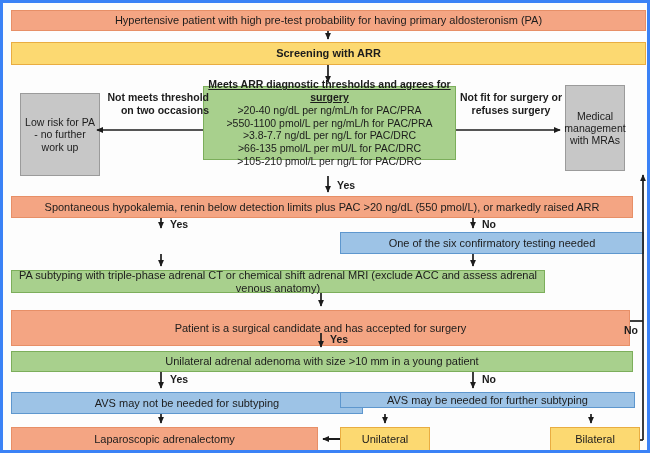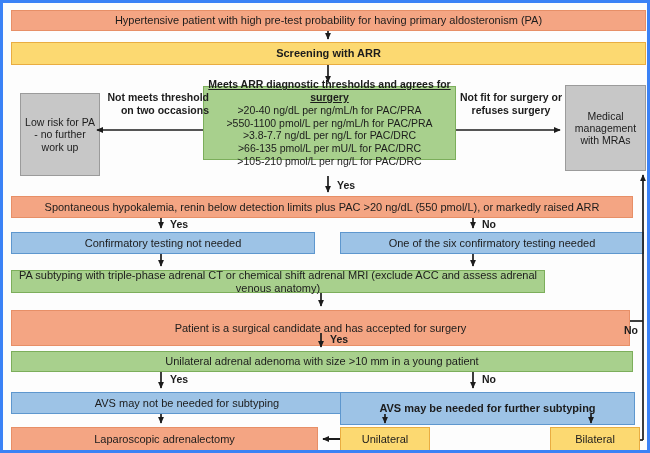--- a/index.html
+++ b/index.html
@@ -40,35 +40,34 @@
 
   <div class="box green arr-box" style="left:200px;top:83px;width:253px;height:74px;">
     <div class="arr-title">Meets ARR diagnostic thresholds and agrees for surgery</div>
     <div>&gt;20-40 ng/dL per ng/mL/h for PAC/PRA</div>
     <div>&gt;550-1100 pmol/L per ng/mL/h for PAC/PRA</div>
     <div>&gt;3.8-7.7 ng/dL per ng/L for PAC/DRC</div>
     <div>&gt;66-135 pmol/L per mU/L for PAC/DRC</div>
     <div>&gt;105-210 pmol/L per ng/L for PAC/DRC</div>
   </div>
 
-  <div class="box gray" style="left:562px;top:82px;width:81px;height:86px;font-size:10.5px;">Medical management with MRAs</div>
+  <div class="box gray" style="left:562px;top:82px;width:60px;height:86px;font-size:10.5px;">Medical management with MRAs</div>
 
   <div class="box salmon" style="left:8px;top:193px;width:622px;height:22px;">Spontaneous hypokalemia, renin below detection limits plus PAC &gt;20 ng/dL (550 pmol/L), or markedly raised ARR</div>
 
-  <div class="box blue" style="left:8px;top:229px;width:304px;height:22px;">Confirmatory testing not needed</div>
   <div class="box blue" style="left:337px;top:229px;width:304px;height:22px;">One of the six confirmatory testing needed</div>
 
   <div class="box green" style="left:8px;top:267px;width:534px;height:23px;">PA subtyping with triple-phase adrenal CT or chemical shift adrenal MRI (exclude ACC and assess adrenal venous anatomy)</div>
 
   <div class="box salmon" style="left:8px;top:307px;width:619px;height:36px;">Patient is a surgical candidate and has accepted for surgery</div>
 
   <div class="box green" style="left:8px;top:348px;width:622px;height:21px;">Unilateral adrenal adenoma with size &gt;10 mm in a young patient</div>
 
   <div class="box blue" style="left:8px;top:389px;width:352px;height:22px;">AVS may not be needed for subtyping</div>
-  <div class="box blue" style="left:337px;top:389px;width:295px;height:33px;font-weight:bold;">AVS may be needed for further subtyping</div>
+  <div class="box blue" style="left:337px;top:389px;width:295px;height:16px;">AVS may be needed for further subtyping</div>
 
   <div class="box salmon" style="left:8px;top:424px;width:307px;height:24px;">Laparoscopic adrenalectomy</div>
   <div class="box yellow" style="left:337px;top:424px;width:90px;height:24px;">Unilateral</div>
   <div class="box yellow" style="left:547px;top:424px;width:90px;height:24px;">Bilateral</div>
 
   <div class="cutoff" style="left:2px;top:448px;width:645px;height:3px;background:var(--cutoff_line);"></div>
 
   <div class="edge-label" style="left:100px;top:88px;width:106px;text-align:right;">Not meets threshold on two occasions</div>
   <div class="edge-label" style="left:456px;top:88px;width:104px;">Not fit for surgery or refuses surgery</div>
   <div class="edge-label" style="left:334px;top:176px;">Yes</div>

